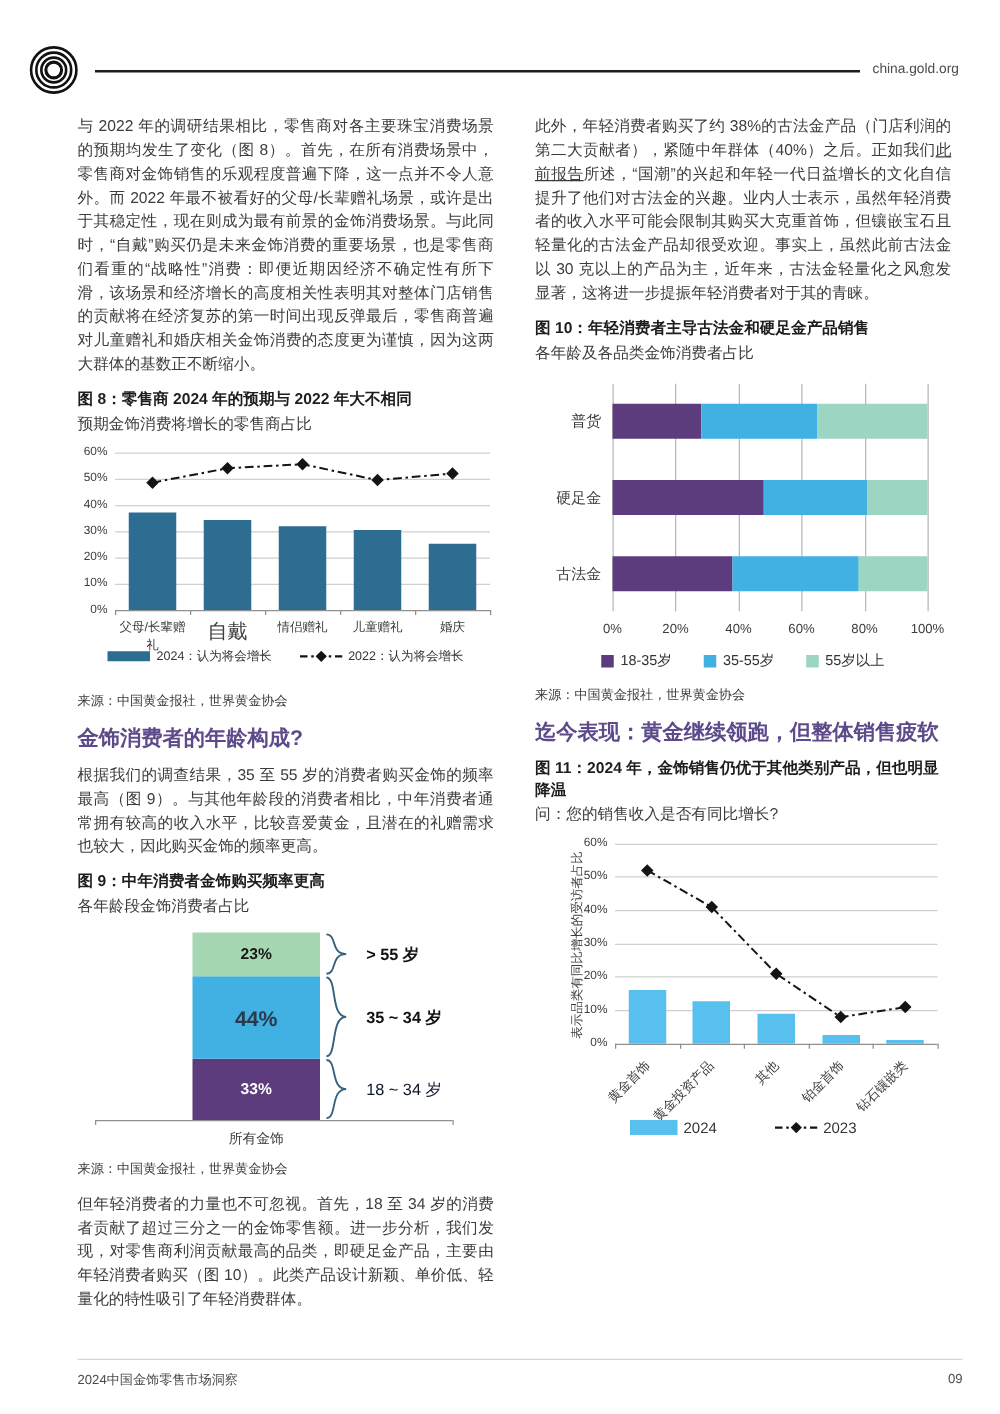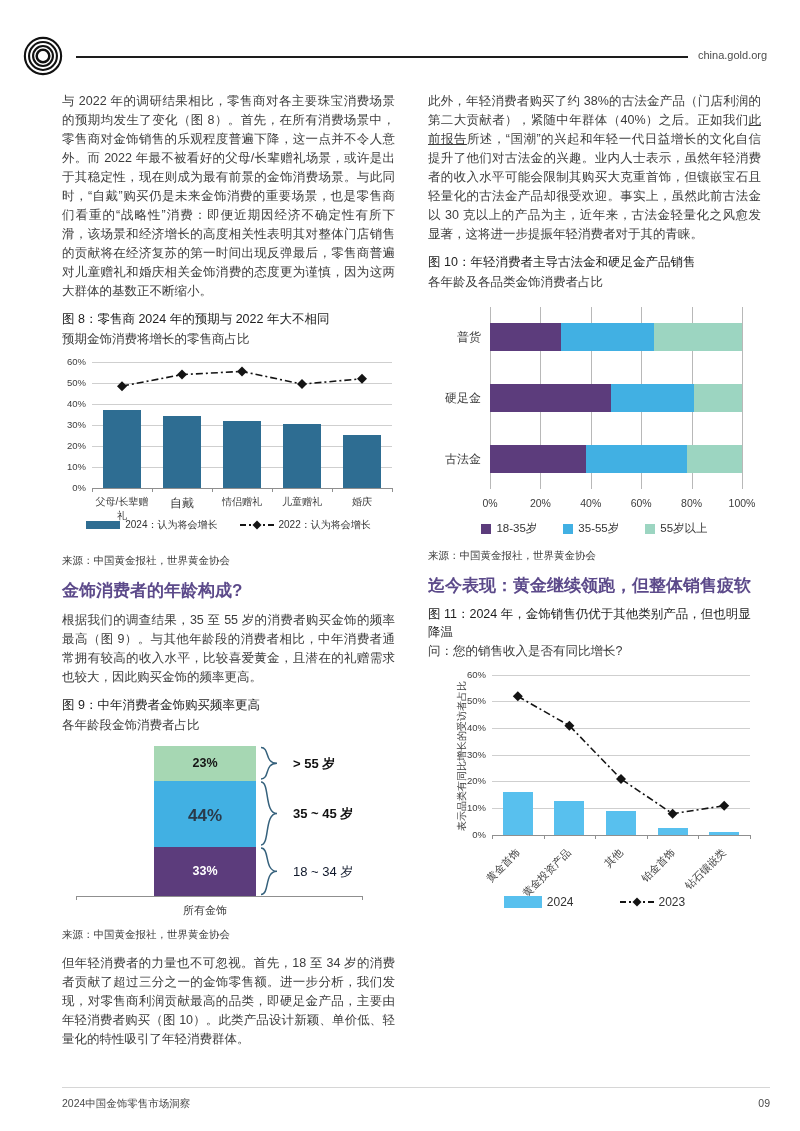--- a/index.html
+++ b/index.html
@@ -11,21 +11,21 @@
   .header{position:absolute;left:0;top:15px;width:792px;height:90px;}
   .logo{position:absolute;left:22px;top:20px;}
   .header-line{position:absolute;left:76px;top:41px;width:612px;height:1.5px;background:#1d1d1d;}
   .header-brand{position:absolute;left:698px;top:34px;font-size:11px;color:#4c4c4c;}
 
   
   .columns{position:absolute;left:62px;top:92px;width:700px;display:flex;gap:33px;}
   .col{width:333px;position:relative;}
   p.body{font-size:12.5px;line-height:1.52;margin:0 0 10px;text-align:justify;}
   .section-heading{font-size:17px;font-weight:bold;color:#5c4a8a;margin:10px 0 10px;line-height:1.25;}
-  .fig-title{font-size:12.5px;font-weight:normal;color:#1d1d1d;margin:6px 0 2px;line-height:1.4;}
+  .fig-title{font-size:12.5px;font-weight:bold;color:#1d1d1d;margin:6px 0 2px;line-height:1.4;}
   .fig-subtitle{font-size:12.5px;color:#3c3c3c;margin:0 0 8px;line-height:1.4;}
   .fig-source{font-size:10.5px;color:#3c3c3c;margin:2px 0 12px;}
   .report-link{color:#3c3c3c;text-decoration:underline;cursor:pointer;}
 
   .chart{position:relative;width:333px;}
   #chart-fig8{height:196px;}
   #chart-fig9{height:184px;}
   #chart-fig10{height:248px;}
   #chart-fig11{height:252px;}
   .chart div{box-sizing:border-box;}
@@ -85,21 +85,21 @@
           <div style="position: absolute; left: 281px; top: 78.5px; width: 38px; height: 53.5px; background: rgb(46, 109, 146);"></div>
           <svg width="338" height="140" style="position: absolute; left: 0px; top: 0px; pointer-events: none;">
             <polyline points="60.0,30.1 120.0,18.6 180.0,15.4 240.0,28.1 300.0,22.8" fill="none" stroke="#141414" stroke-width="1.6" stroke-dasharray="7 3 2 3"></polyline>
             <path d="M 60 25.15 L 65 30.15 L 60 35.15 L 55 30.15 Z" fill="#141414"></path>
             <path d="M 120 13.599999999999998 L 125 18.599999999999998 L 120 23.599999999999998 L 115 18.599999999999998 Z" fill="#141414"></path>
             <path d="M 180 10.449999999999994 L 185 15.449999999999994 L 180 20.449999999999996 L 175 15.449999999999994 Z" fill="#141414"></path>
             <path d="M 240 23.050000000000004 L 245 28.050000000000004 L 240 33.050000000000004 L 235 28.050000000000004 Z" fill="#141414"></path>
             <path d="M 300 17.799999999999997 L 305 22.799999999999997 L 300 27.799999999999997 L 295 22.799999999999997 Z" fill="#141414"></path>
           </svg>
           <div style="position: absolute; left: 30px; top: 139px; width: 60px; text-align: center; font-size: 10px; color: rgb(60, 60, 60);">父母/长辈赠礼</div>
-          <div style="position: absolute; left: 90px; top: 139px; width: 60px; text-align: center; font-size: 12px; color: rgb(60, 60, 60);">自戴</div>
+          <div style="position: absolute; left: 90px; top: 139px; width: 60px; text-align: center; font-size: 16px; color: rgb(60, 60, 60);">自戴</div>
           <div style="position: absolute; left: 150px; top: 139px; width: 60px; text-align: center; font-size: 10px; color: rgb(60, 60, 60);">情侣赠礼</div>
           <div style="position: absolute; left: 210px; top: 139px; width: 60px; text-align: center; font-size: 10px; color: rgb(60, 60, 60);">儿童赠礼</div>
           <div style="position: absolute; left: 270px; top: 139px; width: 60px; text-align: center; font-size: 10px; color: rgb(60, 60, 60);">婚庆</div>
           <div style="position: absolute; left: 0px; top: 162px; width: 100%; display: flex; justify-content: center; align-items: center; gap: 22px; font-size: 10px; color: rgb(51, 51, 51);">
             <div style="display: flex; align-items: center; gap: 5px;">
               <div style="width: 34px; height: 8px; background: rgb(46, 109, 146);"></div>
               <span>2024：认为将会增长</span>
             </div>
             <div style="display: flex; align-items: center; gap: 5px;">
               <svg width="34" height="12">
@@ -127,21 +127,21 @@
           <div style="position: absolute; left: 14px; top: 154px; width: 286px; height: 1px; background: rgb(143, 143, 143);"></div>
           <div style="position: absolute; left: 14px; top: 154px; width: 1px; height: 4px; background: rgb(143, 143, 143);"></div>
           <div style="position: absolute; left: 300px; top: 154px; width: 1px; height: 4px; background: rgb(143, 143, 143);"></div>
           <div style="position: absolute; left: 92px; top: 161px; width: 102px; text-align: center; font-size: 11px; color: rgb(60, 60, 60);">所有金饰</div>
           <svg width="20" height="158" style="position: absolute; left: 199px; top: 1px;">
             <path d="M0 105 C9 105 3 128.25 16 128.25 C3 128.25 9 151.5 0 151.5" fill="none" stroke="#35617c" stroke-width="1.5"></path>
             <path d="M0 39 C9 39 3 70.5 16 70.5 C3 70.5 9 102 0 102" fill="none" stroke="#35617c" stroke-width="1.5"></path>
             <path d="M0 4.5 C9 4.5 3 20.25 16 20.25 C3 20.25 9 36 0 36" fill="none" stroke="#35617c" stroke-width="1.5"></path>
           </svg>
           <div style="position: absolute; left: 231px; top: 120.3px; width: 110px; font-weight: normal; font-size: 13px; color: #0f172a;">18 ~ 34 岁</div>
-          <div style="position: absolute; left: 231px; top: 62.5px; width: 110px; font-weight: bold; font-size: 13px; color: rgb(17, 17, 17);">35 ~ 45 岁</div>
+          <div style="position: absolute; left: 231px; top: 62.5px; width: 110px; font-weight: bold; font-size: 13px; color: rgb(17, 17, 17);">35 ~ 34 岁</div>
           <div style="position: absolute; left: 231px; top: 12.3px; width: 110px; font-weight: bold; font-size: 13px; color: rgb(17, 17, 17);">&gt; 55 岁</div>
         </div>
       <p class="fig-source">来源：中国黄金报社，世界黄金协会</p>
 
       <p class="body">但年轻消费者的力量也不可忽视。首先，18 至 34 岁的消费者贡献了超过三分之一的金饰零售额。进一步分析，我们发现，对零售商利润贡献最高的品类，即硬足金产品，主要由年轻消费者购买（图 10）。此类产品设计新颖、单价低、轻量化的特性吸引了年轻消费群体。</p>
     </div>
 
     <div class="col">
       <p class="body"><span>此外，年轻消费者购买了约 38%的古法金产品（门店利润的第二大贡献者），紧随中年群体（40%）之后。正如我们</span><a class="report-link">此前报告</a><span>所述，“国潮”的兴起和年轻一代日益增长的文化自信提升了他们对古法金的兴趣。业内人士表示，虽然年轻消费者的收入水平可能会限制其购买大克重首饰，但镶嵌宝石且轻量化的古法金产品却很受欢迎。事实上，虽然此前古法金以 30 克以上的产品为主，近年来，古法金轻量化之风愈发显著，这将进一步提振年轻消费者对于其的青睐。</span></p>
 

